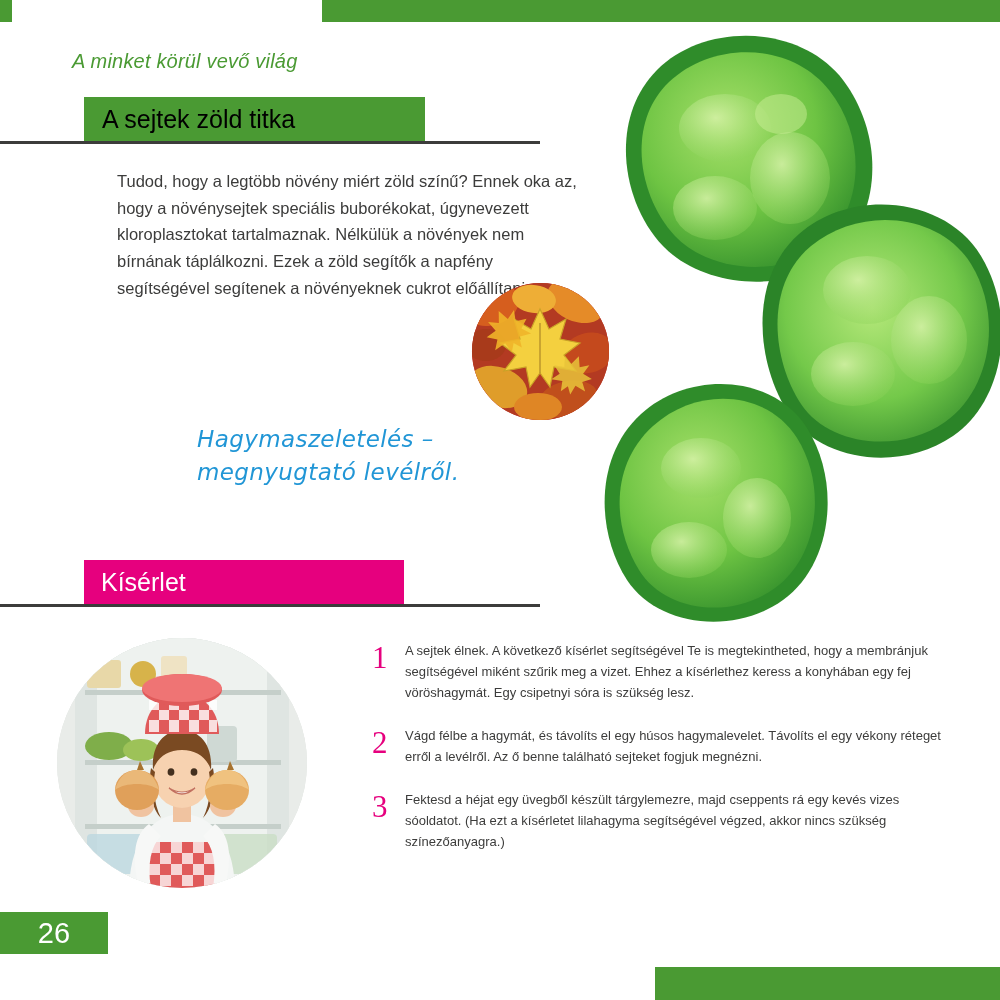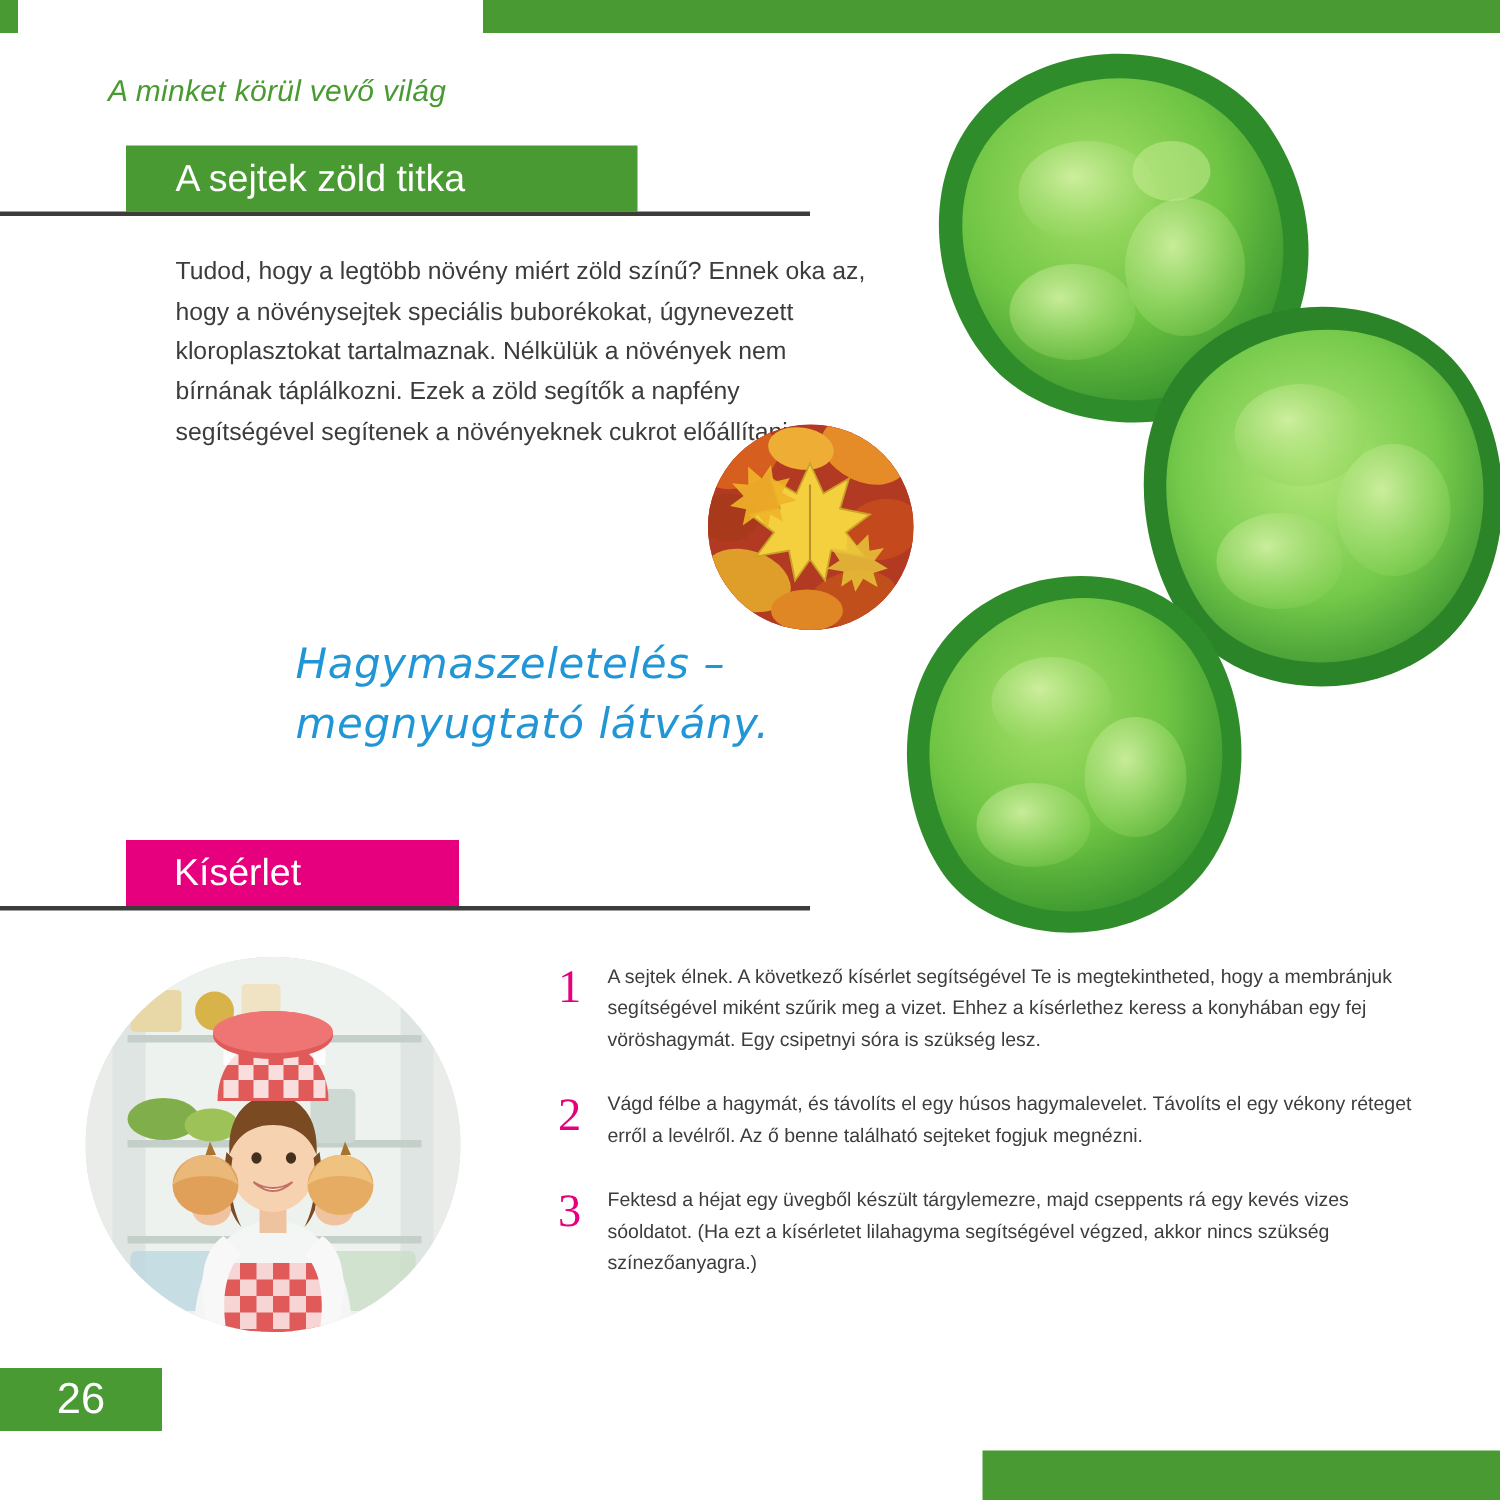--- a/index.html
+++ b/index.html
@@ -42,24 +42,24 @@
     font-size: 20px;
     color: #4a9a33;
     letter-spacing: .2px;
   }
 
   
   .head-green {
     position: absolute; left: 84px; top: 97px;
     width: 341px; height: 44px;
     background: #4a9a33;
-    color: #ffffff;
+    color: #000000;
     font-size: 25px;
     display: flex; align-items: center;
-    padding-left: 33px;
+    padding-left: 18px;
   }
   .rule-1 {
     position: absolute; left: 0; top: 141px; width: 540px; height: 3px;
     background: #3c3c3b;
   }
 
   
   .body-col {
     position: absolute; left: 117px; top: 168px; width: 468px;
     font-size: 16.5px;
@@ -67,35 +67,35 @@
     color: #3c3c3b;
   }
   .body-col p { margin: 0 0 22px 0; }
   .body-col p.narrow { width: 340px; }
 
   
   .quote {
     position: absolute; left: 197px; top: 423px; width: 330px;
     font-family: "DejaVu Sans", sans-serif;
     font-style: italic;
-    font-size: 28px;
+    font-size: 23px;
     line-height: 1.42;
     color: #2196d6;
     letter-spacing: .4px;
   }
 
   
   .head-pink {
     position: absolute; left: 84px; top: 560px;
-    width: 222px; height: 44px;
+    width: 320px; height: 44px;
     background: #e6007e;
     color: #ffffff;
     font-size: 25px;
     display: flex; align-items: center;
-    padding-left: 32px;
+    padding-left: 17px;
   }
   .rule-2 {
     position: absolute; left: 0; top: 604px; width: 540px; height: 3px;
     background: #3c3c3b;
   }
 
   
   .steps {
     position: absolute; left: 372px; top: 640px; width: 580px;
   }
@@ -226,21 +226,21 @@
       <path d="M0 -40 L9 -20 L26 -30 L20 -10 L40 -6 L24 6 L36 22 L14 18 L10 38 L0 24 L-10 38 L-14 18 L-36 22 L-24 6 L-40 -6 L-20 -10 L-26 -30 L-9 -20 Z" fill="#f0b429" opacity=".9"></path>
     </g>
     <g transform="translate(100,92) scale(.5) rotate(20)">
       <path d="M0 -40 L9 -20 L26 -30 L20 -10 L40 -6 L24 6 L36 22 L14 18 L10 38 L0 24 L-10 38 L-14 18 L-36 22 L-24 6 L-40 -6 L-20 -10 L-26 -30 L-9 -20 Z" fill="#e8c33a" opacity=".85"></path>
     </g>
   </svg>
 </div>
 
 <div class="quote">
   <div>Hagymaszeletelés –</div>
-  <div>megnyugtató látvány.</div>
+  <div>megnyugtató levélről.</div>
 </div>
 
 <div class="head-pink">Kísérlet</div>
 <div class="rule-2"></div>
 
 <div class="girl-circle">
   <svg width="250" height="250" viewBox="0 0 250 250" xmlns="http://www.w3.org/2000/svg">
     <rect width="250" height="250" fill="#e9ece9"></rect>
 
     <rect x="18" y="0" width="214" height="250" fill="#dfe5e2"></rect>

